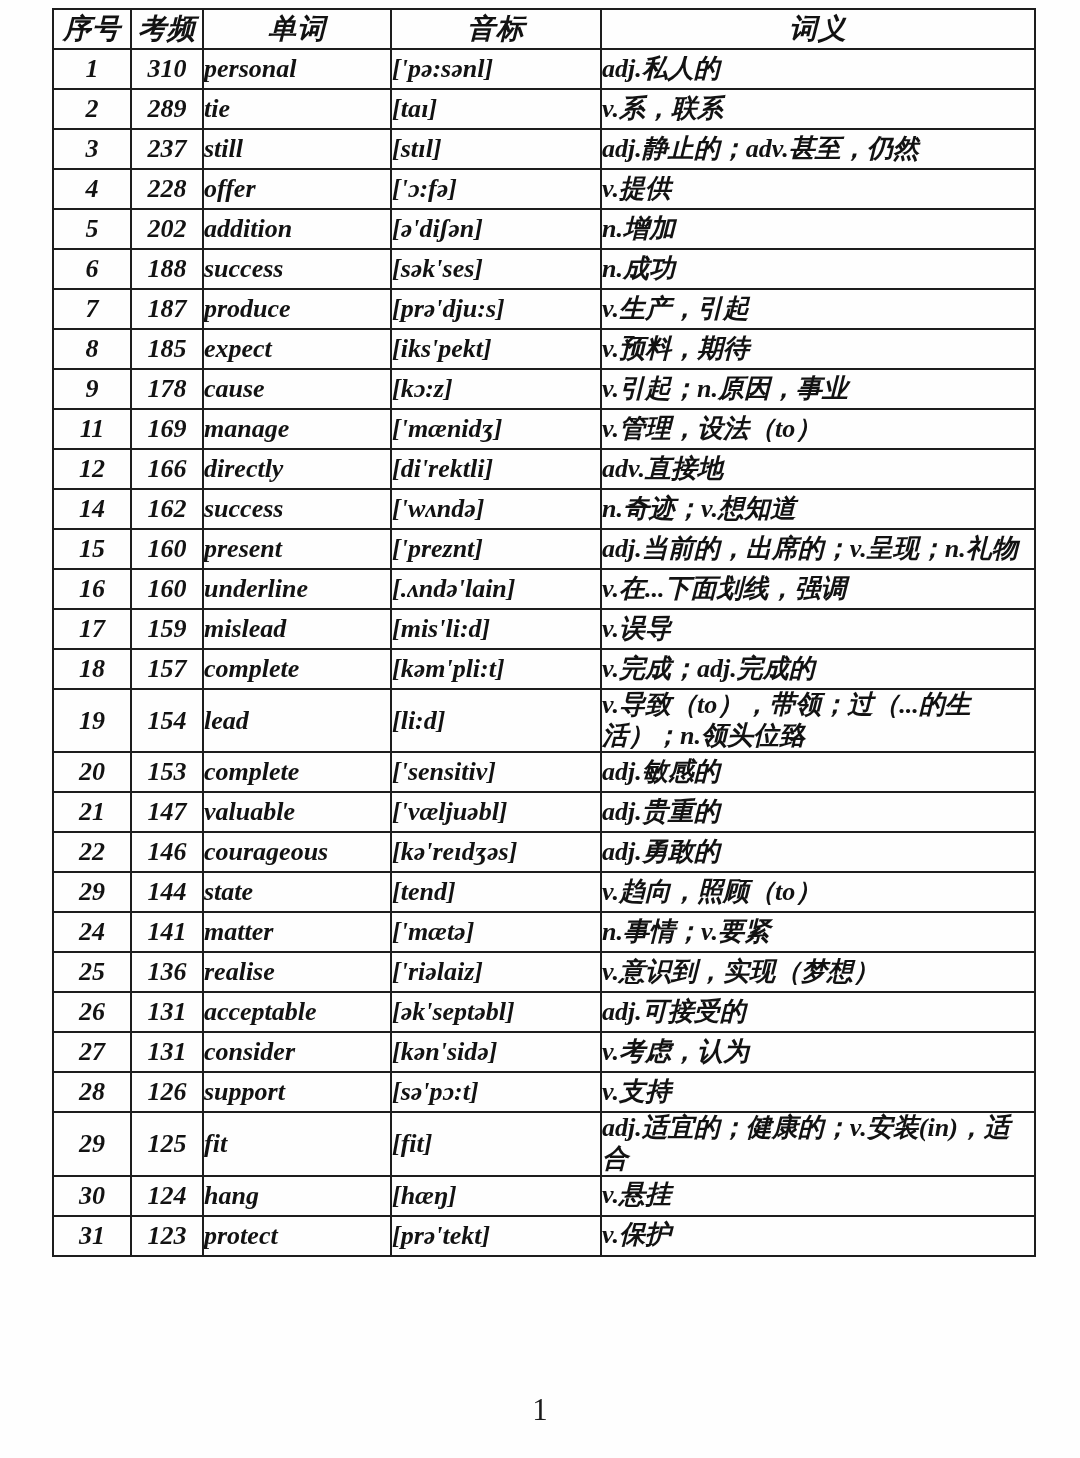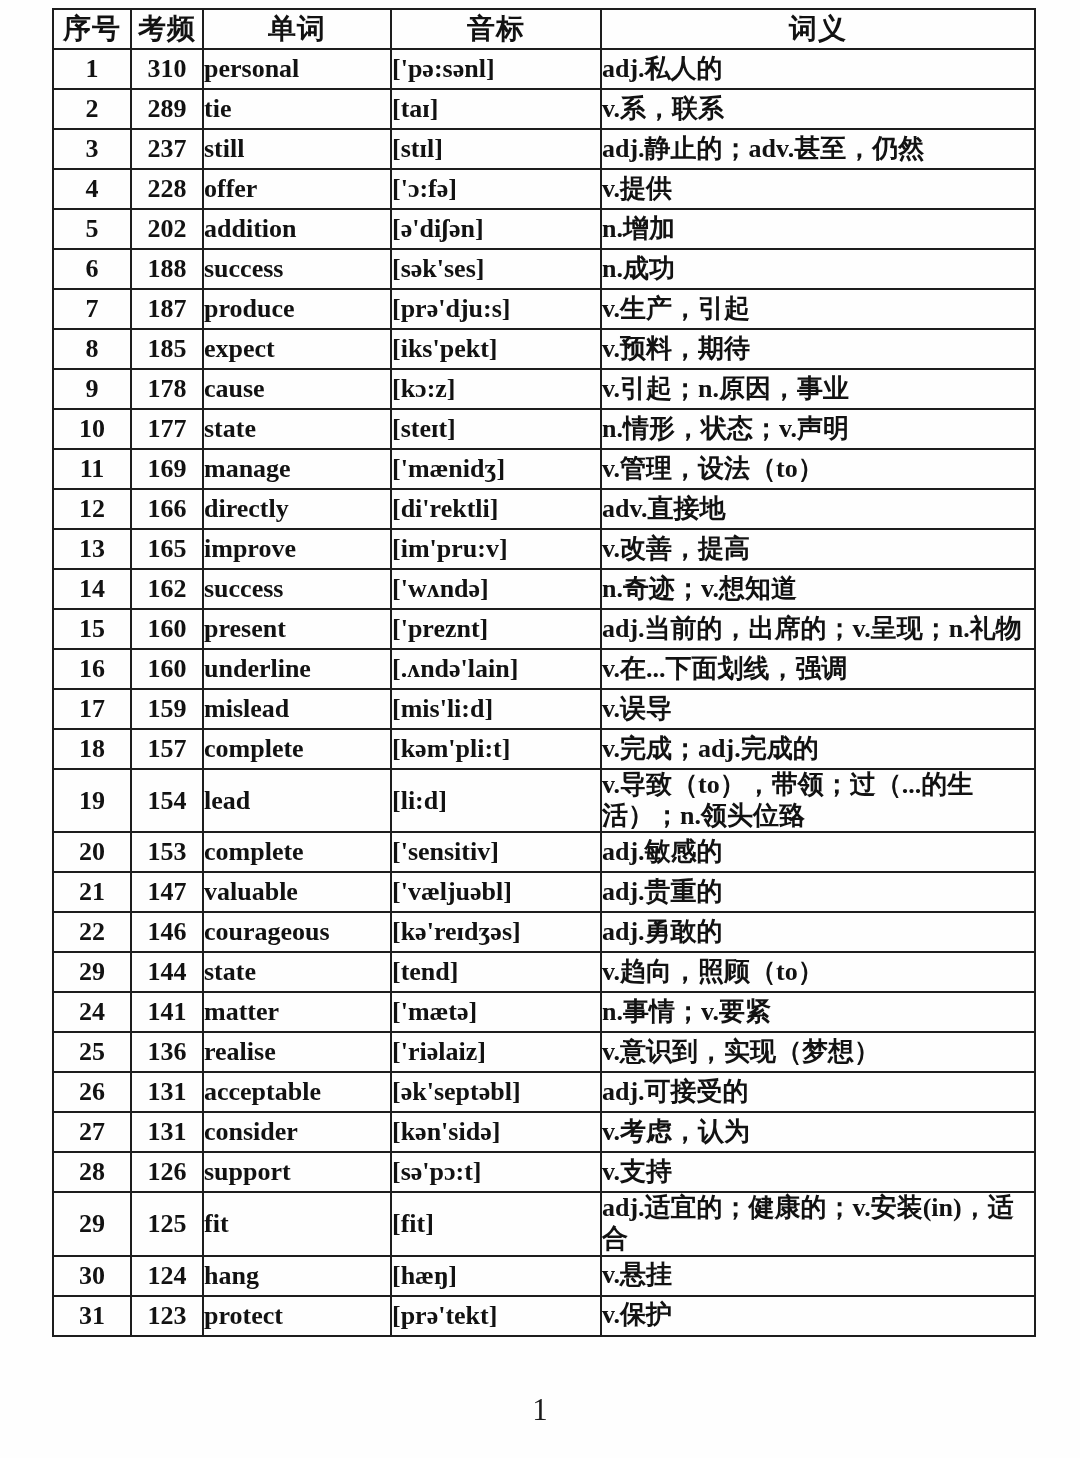--- a/index.html
+++ b/index.html
@@ -16,20 +16,21 @@
     font-family: "Liberation Serif", "DejaVu Serif", serif;
     overflow: hidden;
   }
   table.vocab {
     position: absolute;
     left: 52px;
     top: 8px;
     width: 982px;
     border-collapse: collapse;
     table-layout: fixed;
+    font-style: italic;
   }
   table.vocab th,
   table.vocab td {
     border: 2px solid #1d1d1d;
     font-weight: bold;
     vertical-align: middle;
     padding: 0;
     overflow: hidden;
   }
   table.vocab th {
@@ -152,48 +153,34 @@
           <td class="cell-meaning">v.预料，期待</td>
         </tr>
         <tr>
           <td class="cell-no">9</td>
           <td class="cell-freq">178</td>
           <td class="cell-word">cause</td>
           <td class="cell-phonetic">[kɔ:z]</td>
           <td class="cell-meaning">v.引起；n.原因，事业</td>
         </tr>
         <tr>
-          <td class="cell-no">10</td>
-          <td class="cell-freq">177</td>
-          <td class="cell-word">state</td>
-          <td class="cell-phonetic">[steɪt]</td>
-          <td class="cell-meaning">n.情形，状态；v.声明</td>
-        </tr>
-        <tr>
           <td class="cell-no">11</td>
           <td class="cell-freq">169</td>
           <td class="cell-word">manage</td>
           <td class="cell-phonetic">['mænidʒ]</td>
           <td class="cell-meaning">v.管理，设法（to）</td>
         </tr>
         <tr>
           <td class="cell-no">12</td>
           <td class="cell-freq">166</td>
           <td class="cell-word">directly</td>
           <td class="cell-phonetic">[di'rektli]</td>
           <td class="cell-meaning">adv.直接地</td>
         </tr>
         <tr>
-          <td class="cell-no">13</td>
-          <td class="cell-freq">165</td>
-          <td class="cell-word">improve</td>
-          <td class="cell-phonetic">[im'pru:v]</td>
-          <td class="cell-meaning">v.改善，提高</td>
-        </tr>
-        <tr>
           <td class="cell-no">14</td>
           <td class="cell-freq">162</td>
           <td class="cell-word">success</td>
           <td class="cell-phonetic">['wʌndə]</td>
           <td class="cell-meaning">n.奇迹；v.想知道</td>
         </tr>
         <tr>
           <td class="cell-no">15</td>
           <td class="cell-freq">160</td>
           <td class="cell-word">present</td>

